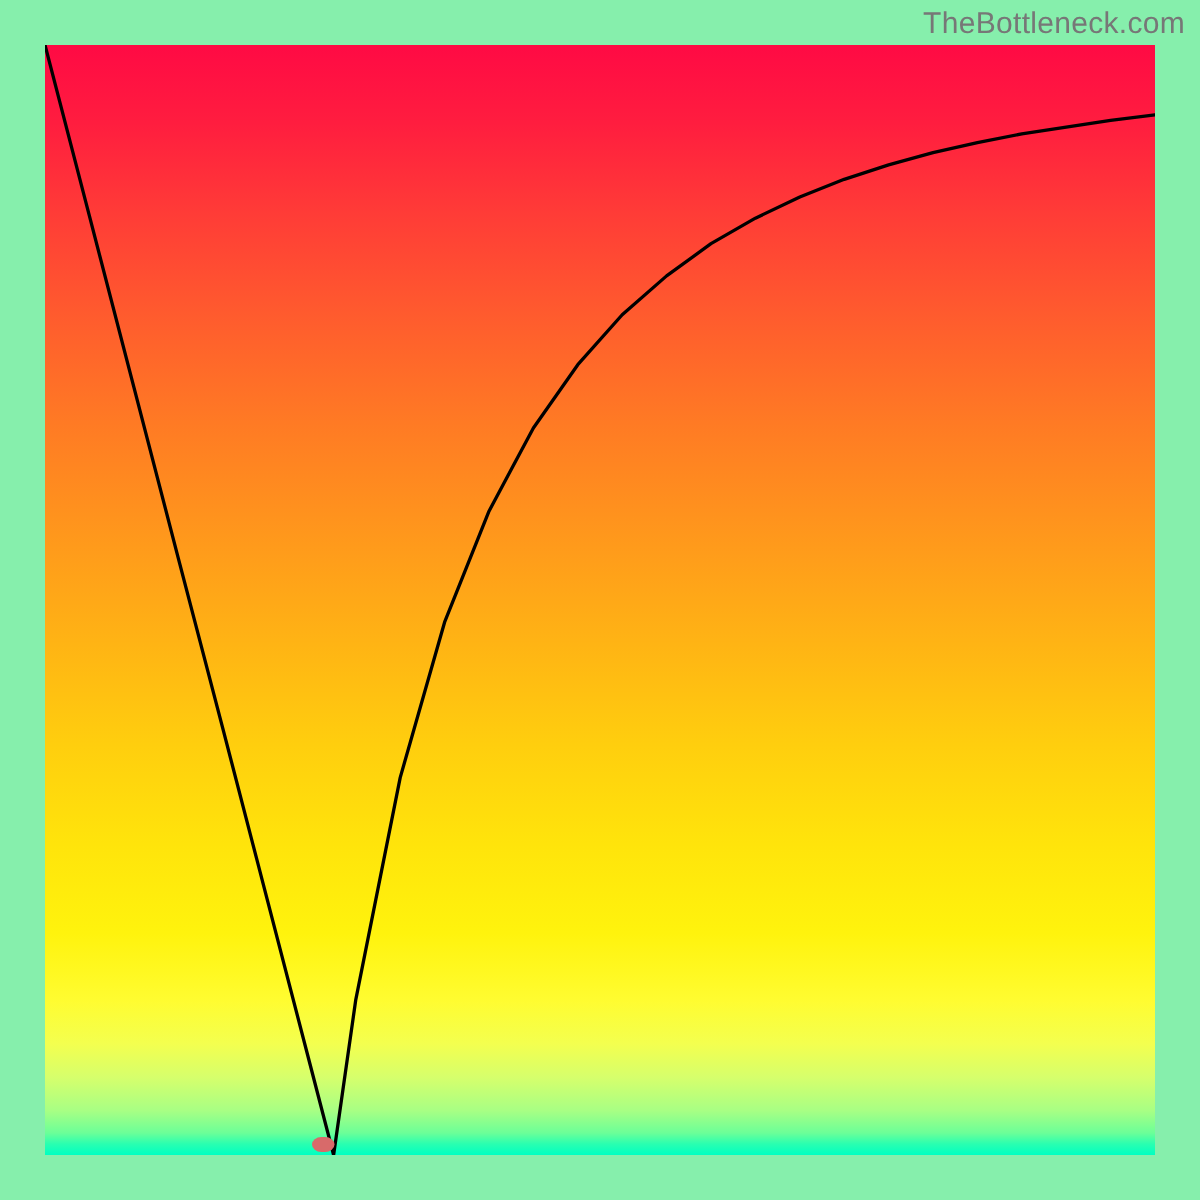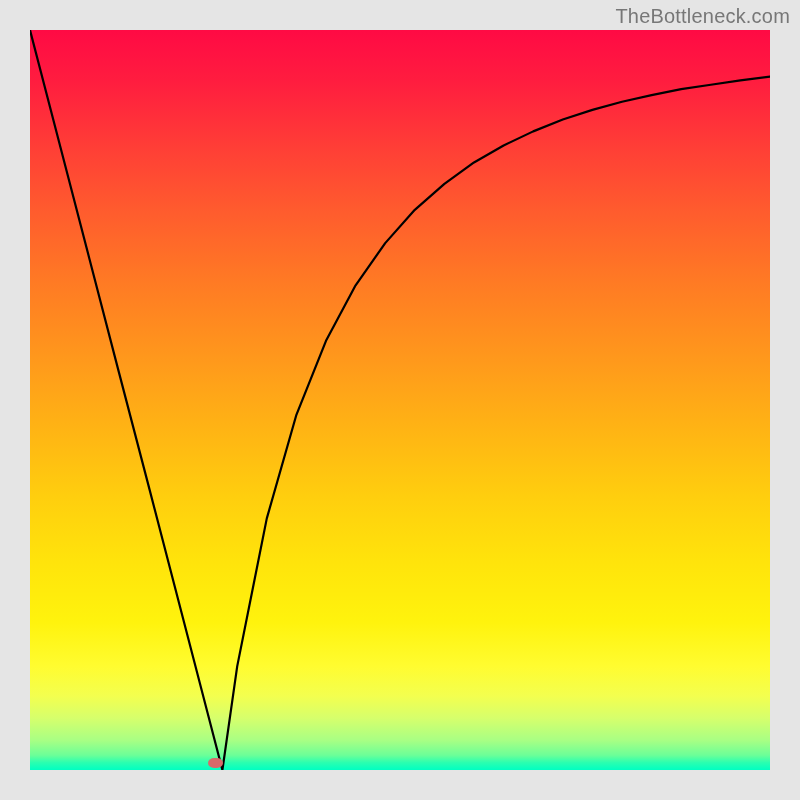--- a/index.html
+++ b/index.html
@@ -8,21 +8,21 @@
     width: 800px;
     height: 800px;
     background: #000;
     overflow: hidden;
     font-family: Arial, Helvetica, sans-serif;
   }
   .frame {
     position: relative;
     width: 800px;
     height: 800px;
-    background: #e5e5e5;
+    background: #86efac;
   }
   .plot-area {
     position: absolute;
     left: 30px;
     top: 30px;
     width: 740px;
     height: 740px;
     overflow: hidden;
   }
   .gradient {

